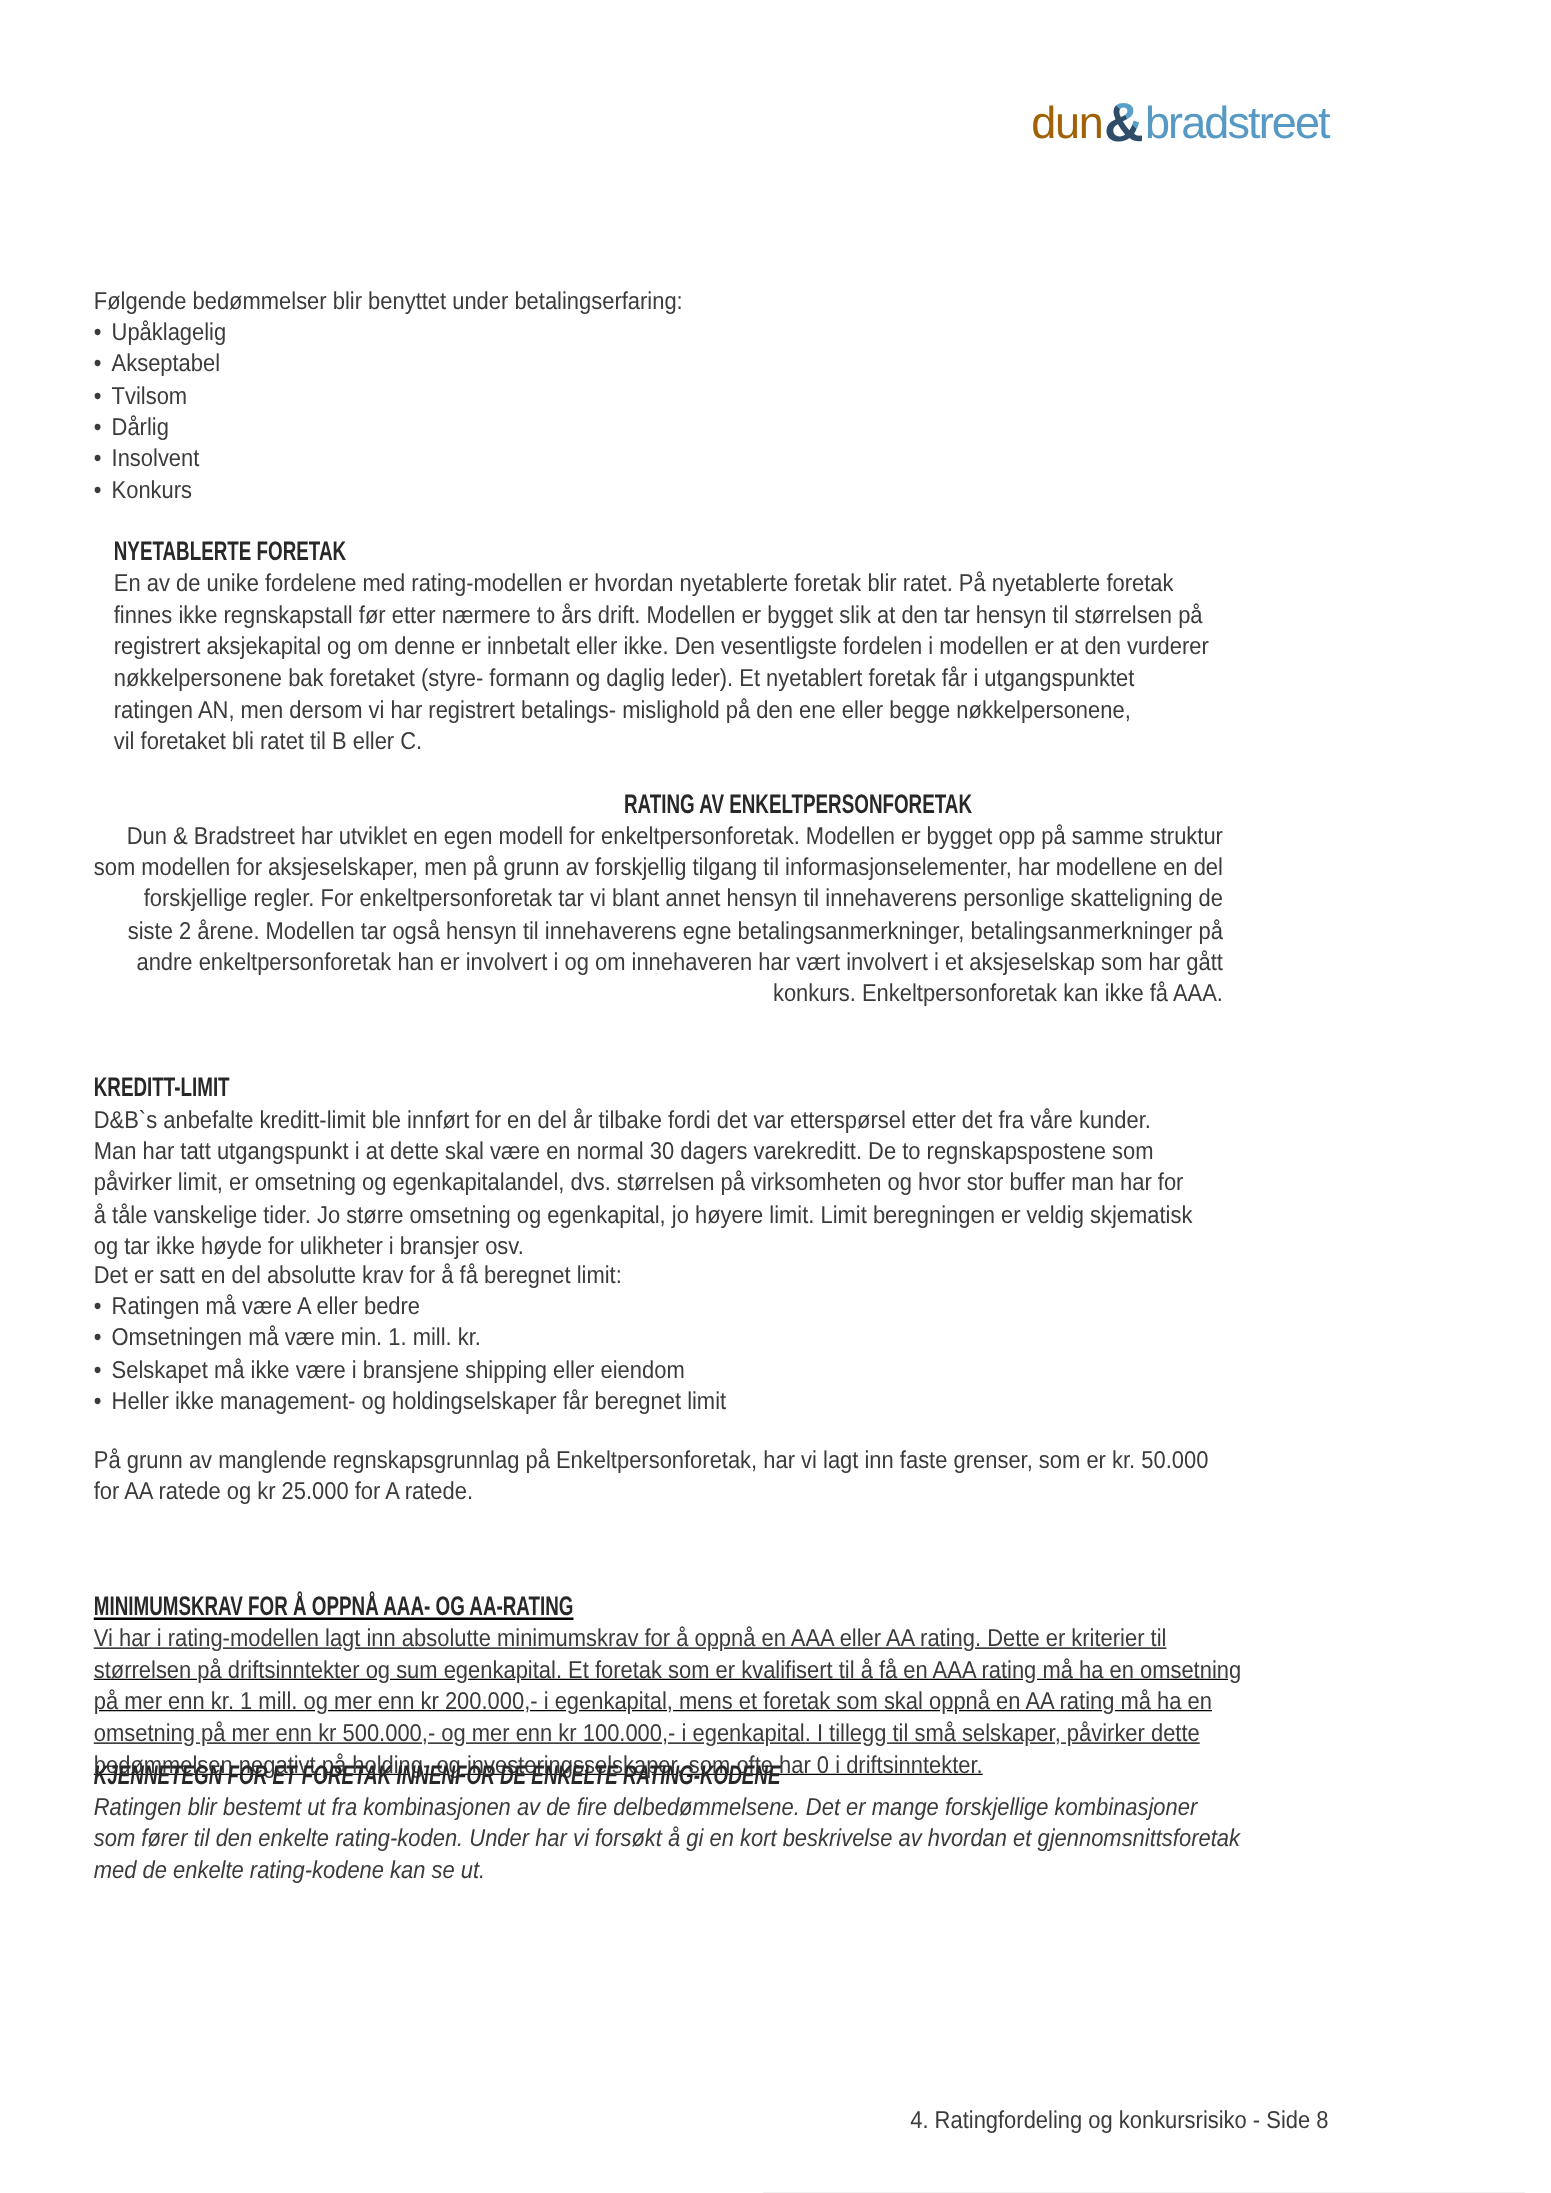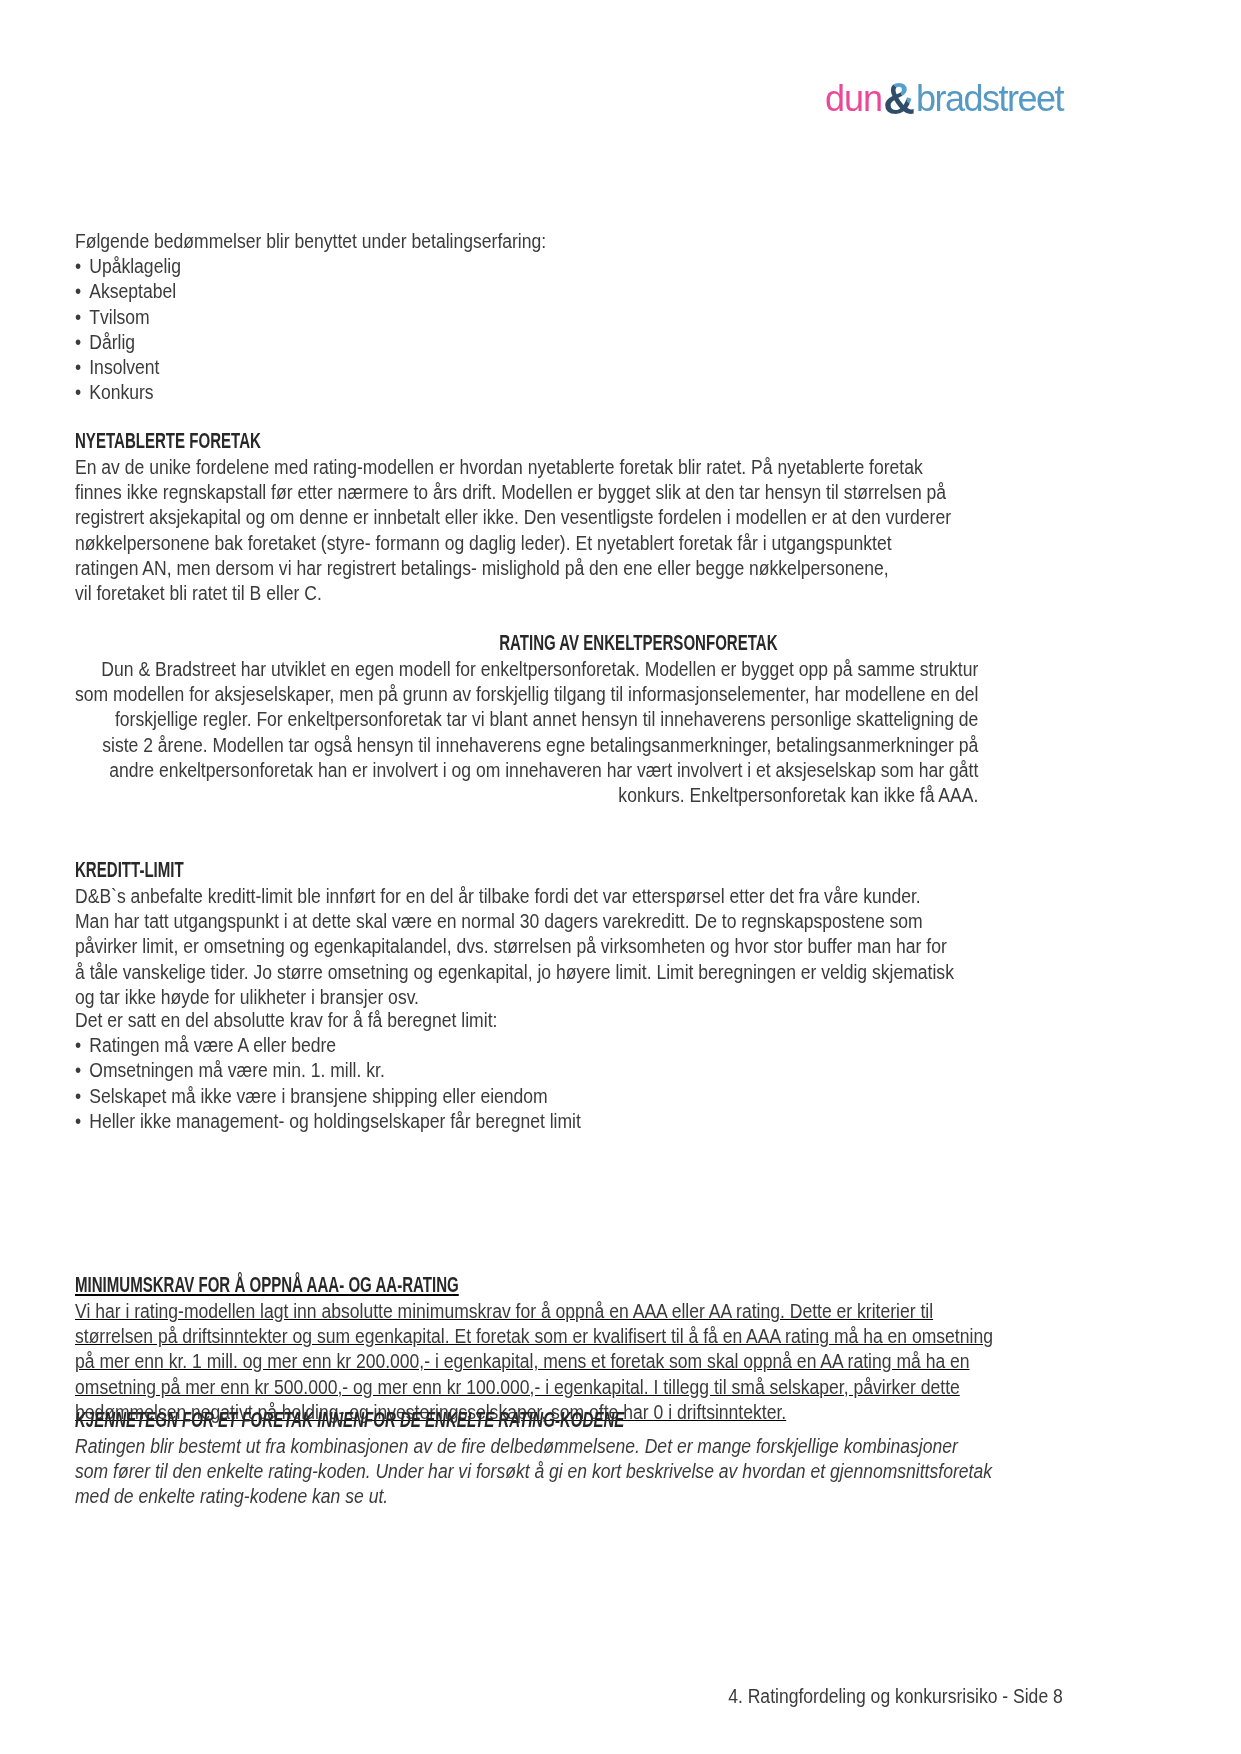--- a/index.html
+++ b/index.html
@@ -18,21 +18,21 @@
   .logo {
     position: absolute;
     top: 74px;
     right: 178px;
     line-height: 1;
     white-space: nowrap;
   }
   .logo-w1 {
     font-size: 36px;
     letter-spacing: -1px;
-    color: #ec4899;
+    color: #a16207;
   }
   .logo-amp {
     font-size: 44px;
     font-weight: 600;
     color: #2f4d68;
     position: relative;
     top: 3px;
     margin: 0 1px;
   }
   @supports ((-webkit-background-clip: text) or (background-clip: text)) {
@@ -83,21 +83,21 @@
   }
   .blist li::before {
     content: "\2022";
     display: inline-block;
     margin-right: 9px;
     color: #3b3b3b;
   }
 
   
   .b-intro   { top: 229px; }
-  .b-s1      { top: 429px; }
+  .b-s1      { top: 429px; margin-left: 16px; }
   .b-s2      { top: 631px; text-align: right; }
   .b-s3      { top: 858px; }
   .b-krav    { top: 1008px; }
   .b-grenser { top: 1156px; }
   .b-s4      { top: 1273px; text-decoration: underline; }
   .b-s5      { top: 1408px; font-style: italic; }
 
   
   .footer {
     position: absolute;
@@ -167,20 +167,24 @@
   <section class="block b-krav squish">
     <p class="lead">Det er satt en del absolutte krav for å få beregnet limit:</p>
     <ul class="blist">
       <li><span>Ratingen må være A eller bedre</span></li>
       <li><span>Omsetningen må være min. 1. mill. kr.</span></li>
       <li><span>Selskapet må ikke være i bransjene shipping eller eiendom</span></li>
       <li><span>Heller ikke management- og holdingselskaper får beregnet limit</span></li>
     </ul>
   </section>
 
+  <section class="block b-grenser">
+    <p class="body-text squish">På grunn av manglende regnskapsgrunnlag på Enkeltpersonforetak, har vi lagt inn faste grenser, som er kr. 50.000
+for AA ratede og kr 25.000 for A ratede.</p>
+  </section>
 
   <section class="block b-s4">
     <h2 class="heading">MINIMUMSKRAV FOR Å OPPNÅ AAA- OG AA-RATING</h2>
     <p class="body-text squish">Vi har i rating-modellen lagt inn absolutte minimumskrav for å oppnå en AAA eller AA rating. Dette er kriterier til
 størrelsen på driftsinntekter og sum egenkapital. Et foretak som er kvalifisert til å få en AAA rating må ha en omsetning
 på mer enn kr. 1 mill. og mer enn kr 200.000,- i egenkapital, mens et foretak som skal oppnå en AA rating må ha en
 omsetning på mer enn kr 500.000,- og mer enn kr 100.000,- i egenkapital. I tillegg til små selskaper, påvirker dette
 bedømmelsen negativt på holding- og investeringsselskaper, som ofte har 0 i driftsinntekter.</p>
   </section>
 

